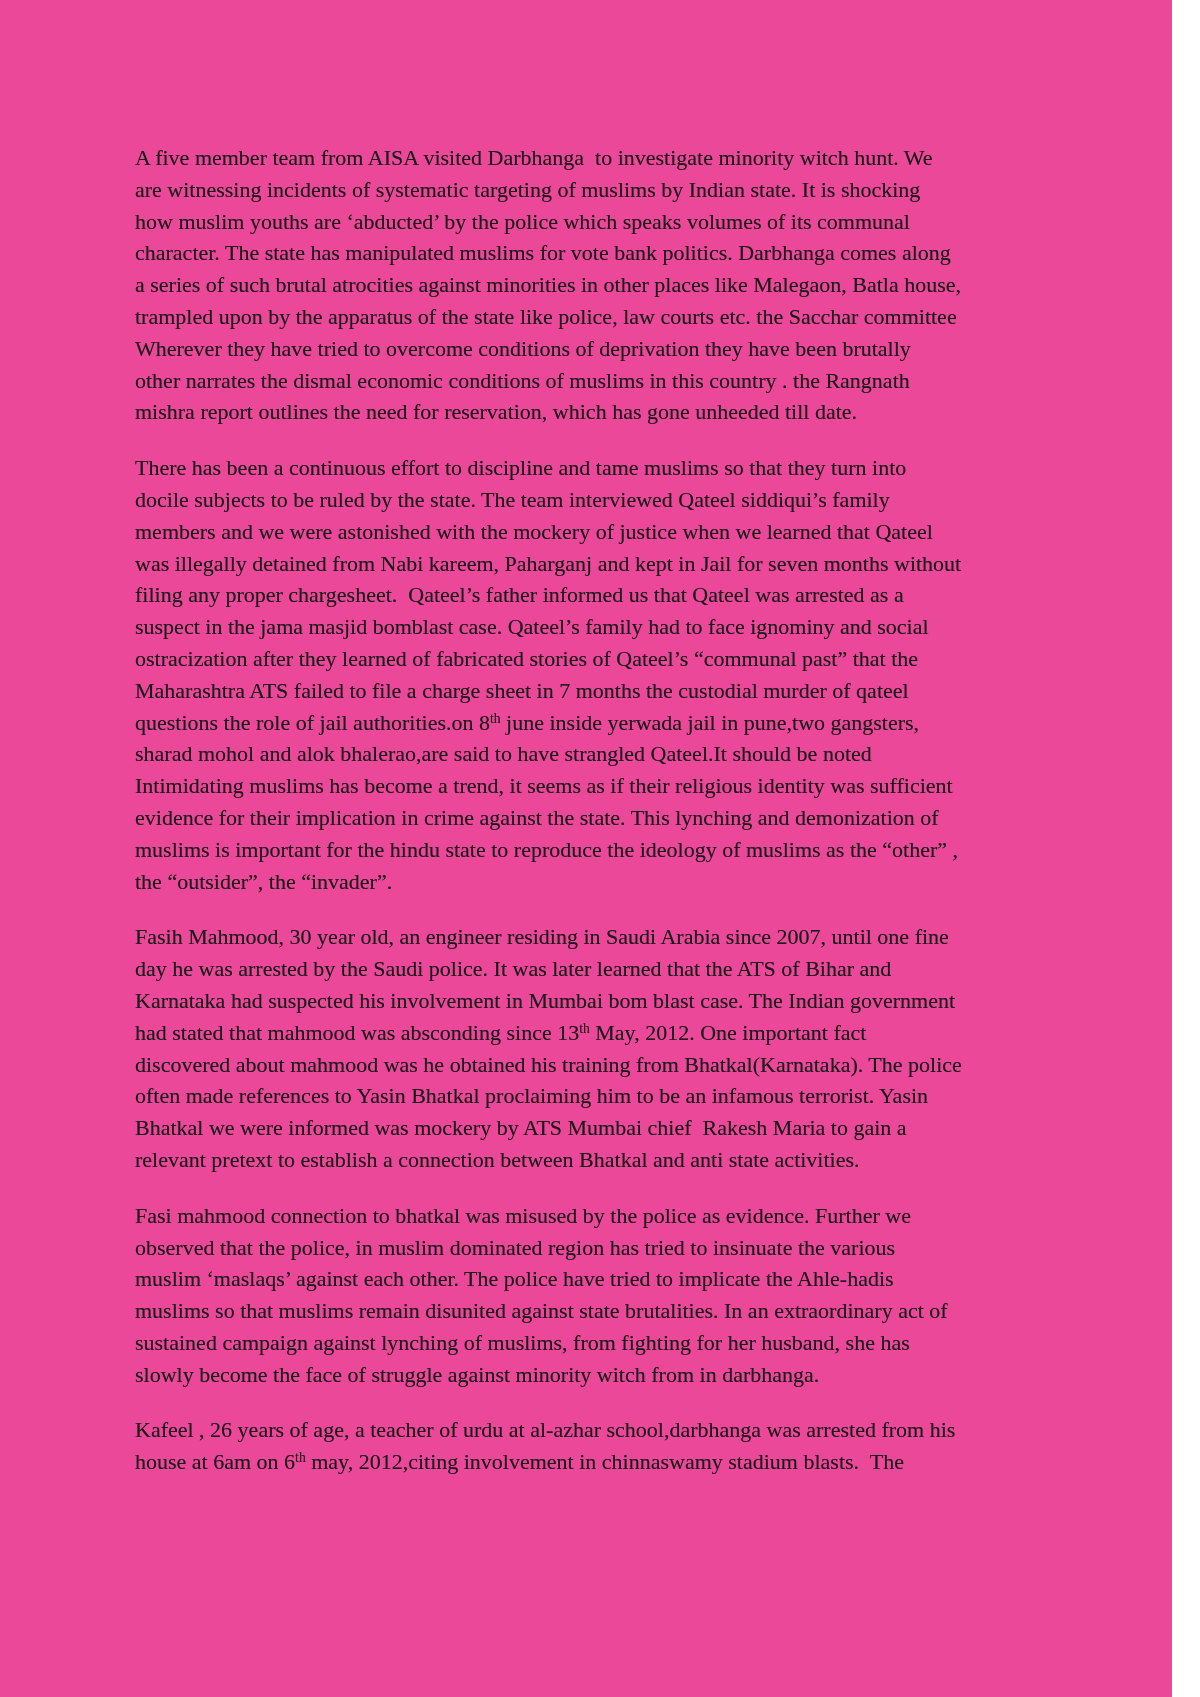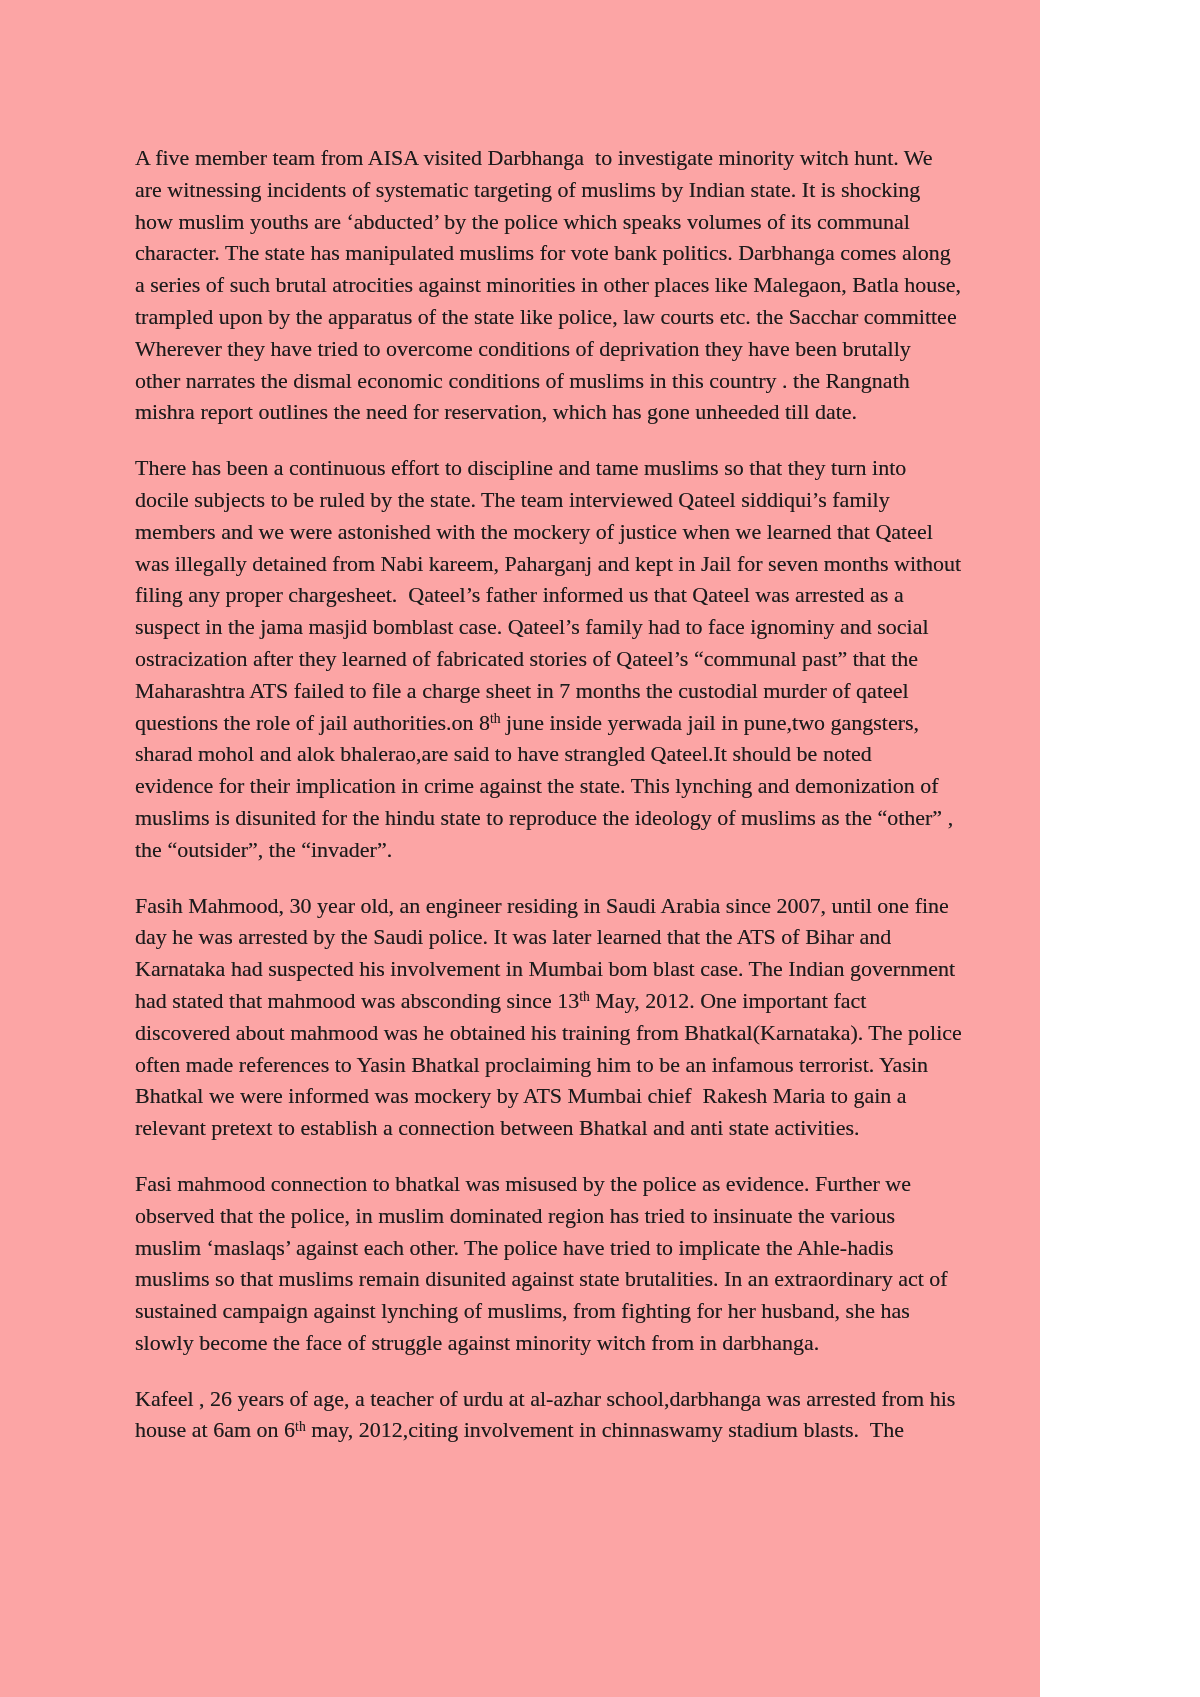--- a/index.html
+++ b/index.html
@@ -2,23 +2,23 @@
 <html><head>
 <meta charset="utf-8">
 <style>
   html, body {
     margin: 0;
     padding: 0;
     background: #ffffff;
   }
   .page {
     position: relative;
-    width: 1040px;
+    width: 1172px;
     height: 1697px;
-    background: #fca5a5;
+    background: #ec4899;
     overflow: hidden;
   }
   .document-body {
     position: absolute;
     left: 135px;
     top: 142px;
     width: 945px;
     color: #1b1b1b;
     font-family: "Liberation Serif", "DejaVu Serif", serif;
     font-size: 22px;
@@ -59,22 +59,23 @@
         <div class="line"><span>There has been a continuous effort to discipline and tame muslims so that they turn into</span></div>
         <div class="line"><span>docile subjects to be ruled by the state. The team interviewed Qateel siddiqui’s family</span></div>
         <div class="line"><span>members and we were astonished with the mockery of justice when we learned that Qateel</span></div>
         <div class="line"><span>was illegally detained from Nabi kareem, Paharganj and kept in Jail for seven months without</span></div>
         <div class="line"><span>filing any proper chargesheet.  Qateel’s father informed us that Qateel was arrested as a</span></div>
         <div class="line"><span>suspect in the jama masjid bomblast case. Qateel’s family had to face ignominy and social</span></div>
         <div class="line"><span>ostracization after they learned of fabricated stories of Qateel’s “communal past” that the</span></div>
         <div class="line"><span>Maharashtra ATS failed to file a charge sheet in 7 months the custodial murder of qateel</span></div>
         <div class="line"><span>questions the role of jail authorities.on 8</span><sup>th</sup><span> june inside yerwada jail in pune,two gangsters,</span></div>
         <div class="line"><span>sharad mohol and alok bhalerao,are said to have strangled Qateel.It should be noted</span></div>
+        <div class="line"><span>Intimidating muslims has become a trend, it seems as if their religious identity was sufficient</span></div>
         <div class="line"><span>evidence for their implication in crime against the state. This lynching and demonization of</span></div>
-        <div class="line"><span>muslims is disunited for the hindu state to reproduce the ideology of muslims as the “other” ,</span></div>
+        <div class="line"><span>muslims is important for the hindu state to reproduce the ideology of muslims as the “other” ,</span></div>
         <div class="line"><span>the “outsider”, the “invader”.</span></div>
       </div>
       <div class="paragraph">
         <div class="line"><span>Fasih Mahmood, 30 year old, an engineer residing in Saudi Arabia since 2007, until one fine</span></div>
         <div class="line"><span>day he was arrested by the Saudi police. It was later learned that the ATS of Bihar and</span></div>
         <div class="line"><span>Karnataka had suspected his involvement in Mumbai bom blast case. The Indian government</span></div>
         <div class="line"><span>had stated that mahmood was absconding since 13</span><sup>th</sup><span> May, 2012. One important fact</span></div>
         <div class="line"><span>discovered about mahmood was he obtained his training from Bhatkal(Karnataka). The police</span></div>
         <div class="line"><span>often made references to Yasin Bhatkal proclaiming him to be an infamous terrorist. Yasin</span></div>
         <div class="line"><span>Bhatkal we were informed was mockery by ATS Mumbai chief  Rakesh Maria to gain a</span></div>

